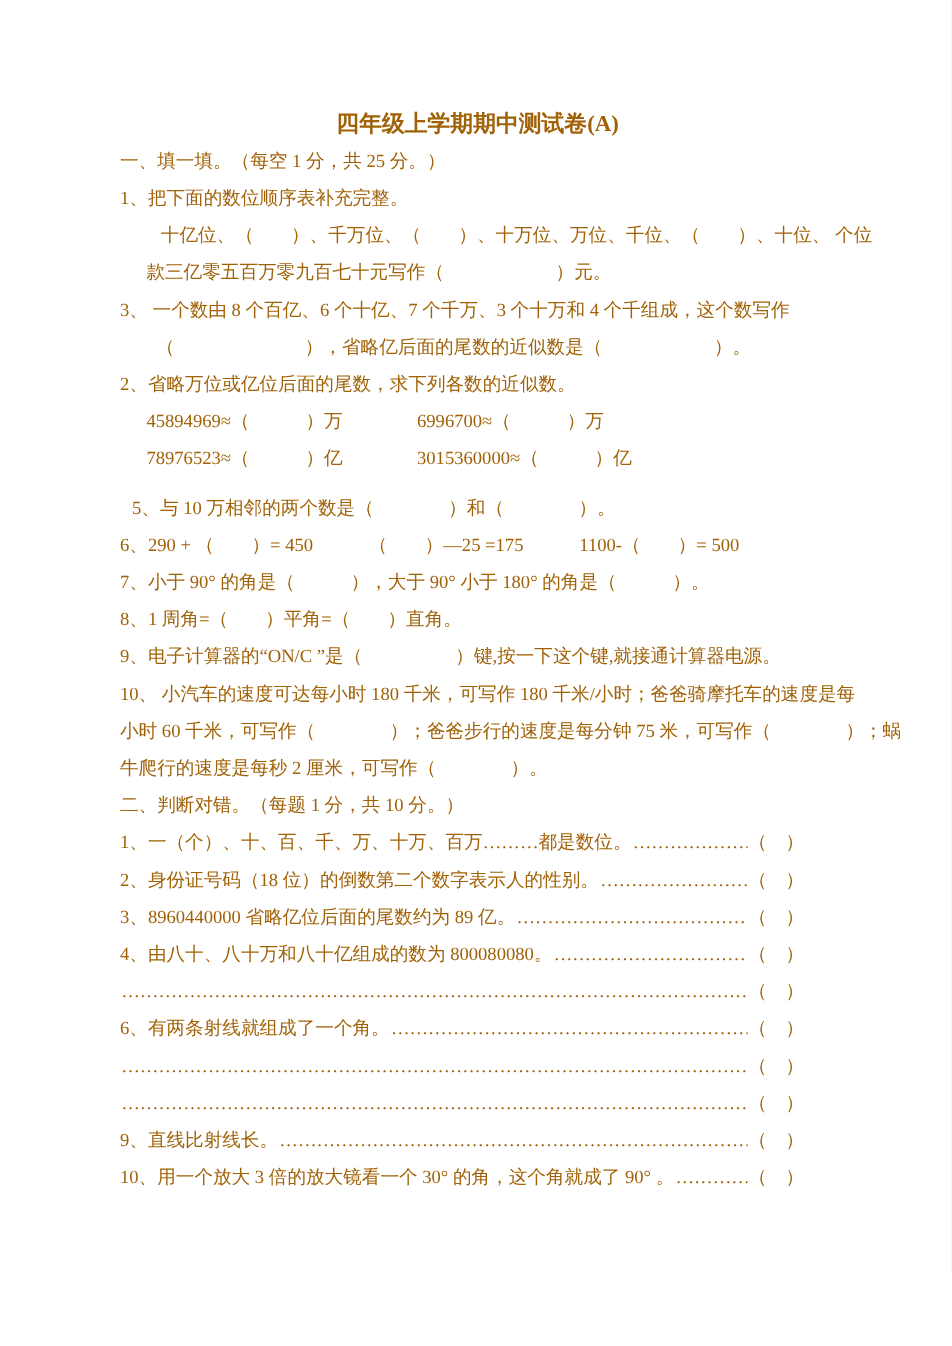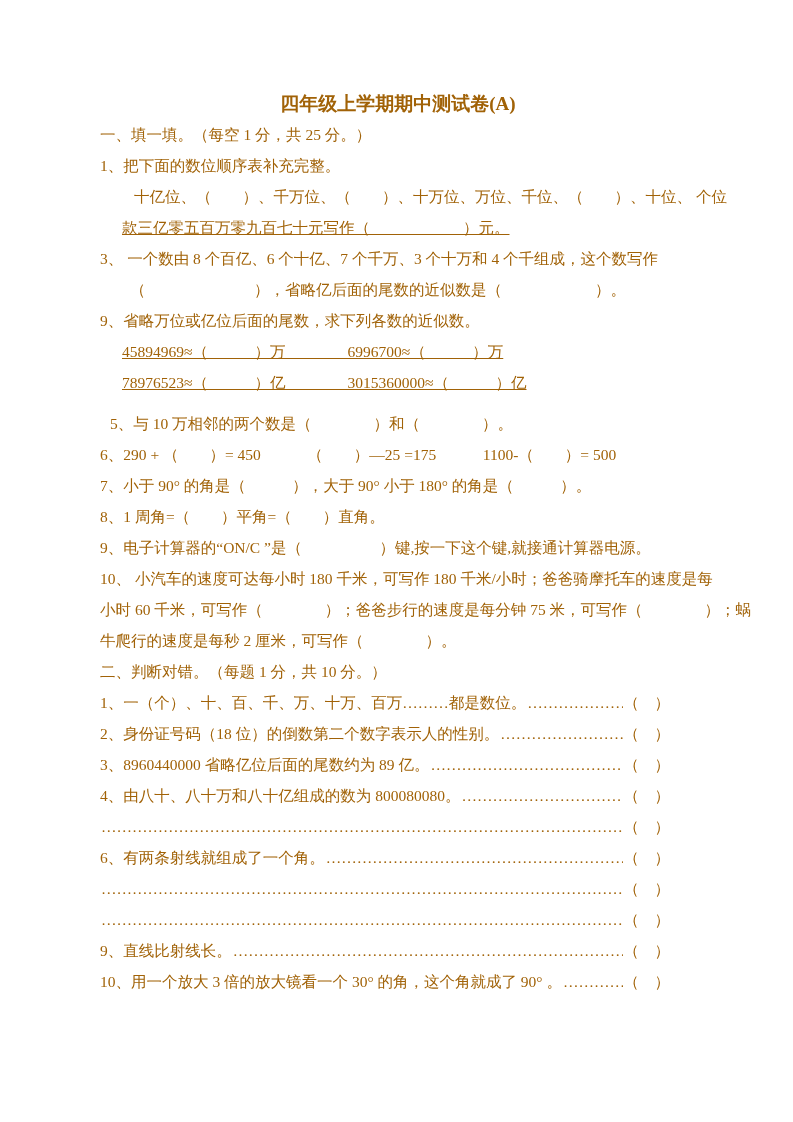--- a/index.html
+++ b/index.html
@@ -35,21 +35,21 @@
   .line {
     height: 31px;
     line-height: 31px;
     font-size: 15.5px;
     white-space: nowrap;
   }
   .sec-header {
     font-size: 15.5px;
   }
   .ind10 { padding-left: 10px; margin-top: 10px; }
-  .ind22 { padding-left: 22px; text-decoration: underline; }
+  .ind22 { padding-left: 22px; }
   .ind30 { padding-left: 30px; }
   .ind34 { padding-left: 34px; }
   .tf {
     display: flex;
     height: 31px;
     line-height: 31px;
     font-size: 15.5px;
     white-space: nowrap;
     padding-right: 26px;
   }
@@ -70,21 +70,21 @@
 
     <h1 class="title">四年级上学期期中测试卷(A)</h1>
 
     <div class="line sec-header">一、填一填。（每空 1 分，共 25 分。）</div>
 
     <div class="line">1、把下面的数位顺序表补充完整。</div>
     <div class="line ind34">十亿位、（　　）、千万位、（　　）、十万位、万位、千位、（　　）、十位、 个位</div>
     <div class="line ind22">款三亿零五百万零九百七十元写作（　　　　　　）元。</div>
     <div class="line">3、 一个数由 8 个百亿、6 个十亿、7 个千万、3 个十万和 4 个千组成，这个数写作</div>
     <div class="line ind30">（　　　　　　　），省略亿后面的尾数的近似数是（　　　　　　）。</div>
-    <div class="line">9、省略万位或亿位后面的尾数，求下列各数的近似数。</div>
+    <div class="line">2、省略万位或亿位后面的尾数，求下列各数的近似数。</div>
     <div class="line ind22">45894969≈（　　　）万　　　　6996700≈（　　　）万</div>
     <div class="line ind22">78976523≈（　　　）亿　　　　3015360000≈（　　　）亿</div>
     <div class="line ind10">5、与 10 万相邻的两个数是（　　　　）和（　　　　）。</div>
     <div class="line">6、290 + （　　）= 450　　　（　　）—25 =175　　　1100-（　　）= 500</div>
     <div class="line">7、小于 90° 的角是（　　　），大于 90° 小于 180° 的角是（　　　）。</div>
     <div class="line">8、1 周角=（　　）平角=（　　）直角。</div>
     <div class="line">9、电子计算器的“ON/C ”是（　　　　　）键,按一下这个键,就接通计算器电源。</div>
     <div class="line">10、 小汽车的速度可达每小时 180 千米，可写作 180 千米/小时；爸爸骑摩托车的速度是每</div>
     <div class="line">小时 60 千米，可写作（　　　　）；爸爸步行的速度是每分钟 75 米，可写作（　　　　）；蜗</div>
     <div class="line">牛爬行的速度是每秒 2 厘米，可写作（　　　　）。</div>

